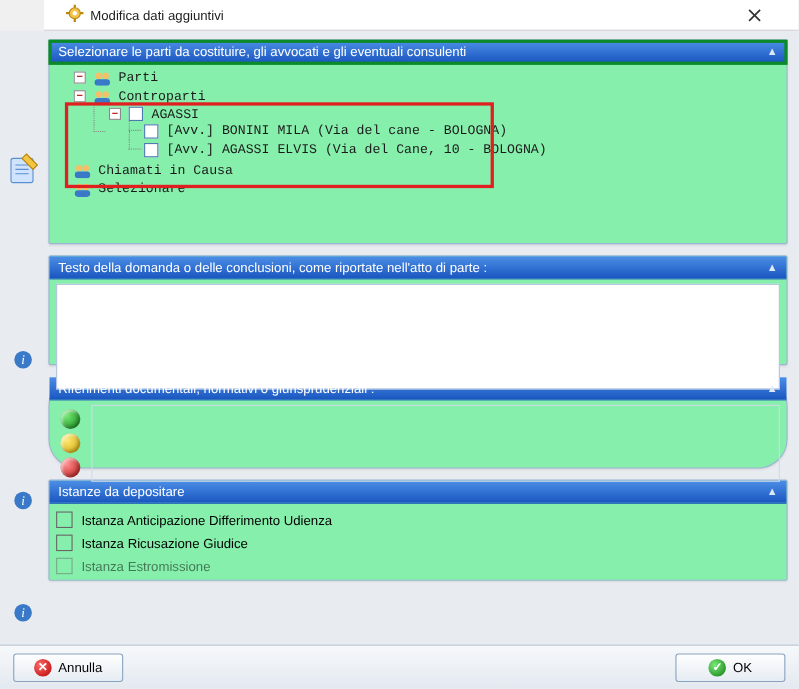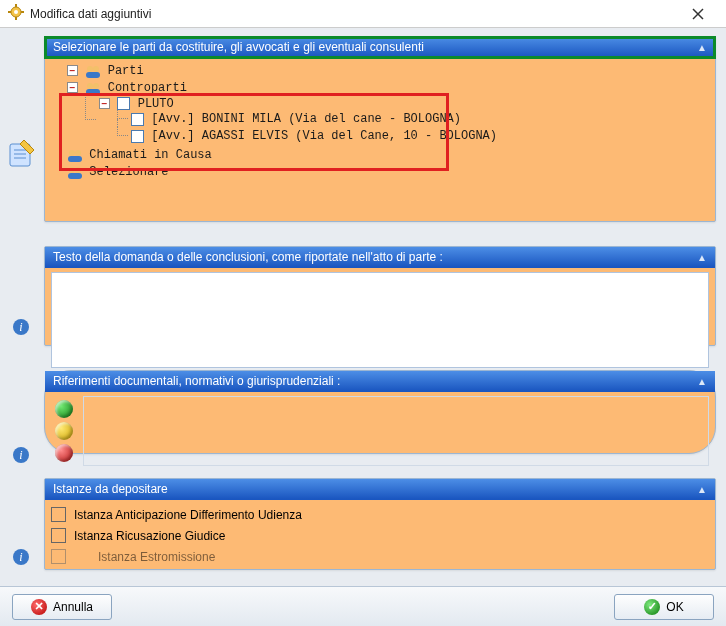--- a/index.html
+++ b/index.html
@@ -11,21 +11,22 @@
     width: 726px;
     height: 626px;
     overflow: hidden;
   }
   .titlebar {
     height: 28px;
     background: #fff;
     border-bottom: 1px solid #ccc;
     display: flex;
     align-items: center;
-    padding: 0 8px;
+    padding: 0 20px;
+    margin-left: 40px;
   }
   .titlebar .gear {
     margin-right: 6px;
   }
   .titlebar .title { flex: 1; color: #222; }
   .titlebar .close {
     width: 40px; height: 24px;
     display: flex; align-items: center; justify-content: center;
     cursor: default;
   }
@@ -41,22 +42,22 @@
     left: 6px; top: 110px;
     width: 32px; height: 32px;
   }
   .info-icon {
     position: absolute;
     left: 12px;
     width: 18px; height: 18px;
   }
   .panel {
     border: 1px solid #9cb6d2;
-    background: #fdba74;
-    margin-bottom: 24px;
+    background: #86efac;
+    margin-bottom: 10px;
     border-radius: 2px;
     box-shadow: 0 1px 2px rgba(0,0,0,0.08);
   }
   .panel-header {
     background: linear-gradient(#4c8ee6, #1a56c0);
     color: #fff;
     font-size: 12px;
     padding: 3px 8px;
     border-bottom: 1px solid #1a56c0;
     display: flex;
@@ -263,21 +264,21 @@
           <span class="tree-icon"><svg width="16" height="14">
                 <circle cx="5" cy="5" r="3" fill="#f3c06a"></circle>
                 <circle cx="11" cy="5" r="3" fill="#f3c06a"></circle>
                 <rect x="1" y="8" width="14" height="6" rx="3" fill="#3a78c8"></rect>
               </svg></span>
           <span class="tree-label">Controparti</span>
           <ul>
             <li>
               <span class="expander">−</span>
               <span class="checkbox"></span>
-              <span class="tree-label">PLUTO</span>
+              <span class="tree-label">AGASSI</span>
               <ul>
                 <li>
                   <span class="checkbox"></span>
                   <span class="tree-label">[Avv.] BONINI MILA (Via del cane - BOLOGNA)</span>
                 </li>
                 <li>
                   <span class="checkbox"></span>
                   <span class="tree-label">[Avv.] AGASSI ELVIS (Via del Cane, 10 - BOLOGNA)</span>
                 </li>
               </ul>
@@ -355,21 +356,21 @@
     </div>
     <div class="checklist">
       <div class="checklist-item">
         <span class="cb"></span>
         <span>Istanza Anticipazione Differimento Udienza</span>
       </div>
       <div class="checklist-item">
         <span class="cb"></span>
         <span>Istanza Ricusazione Giudice</span>
       </div>
-      <div class="checklist-item" style="opacity:0.5;gap:24px;">
+      <div class="checklist-item" style="opacity:0.5;">
         <span class="cb"></span>
         <span>Istanza Estromissione</span>
       </div>
     </div>
   </div>
 
 </div>
 
 <div class="bottombar">
   <div class="btn">

